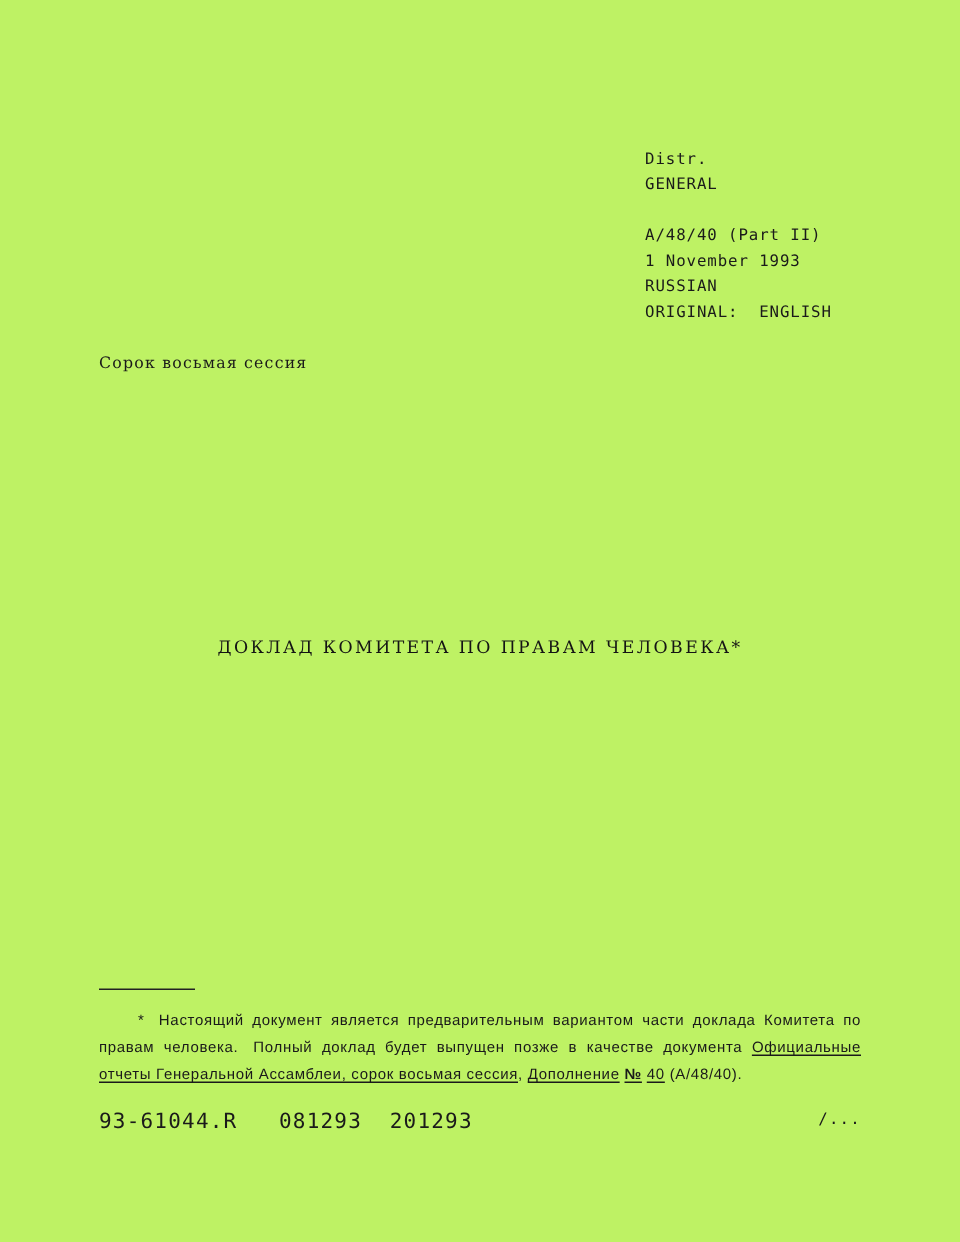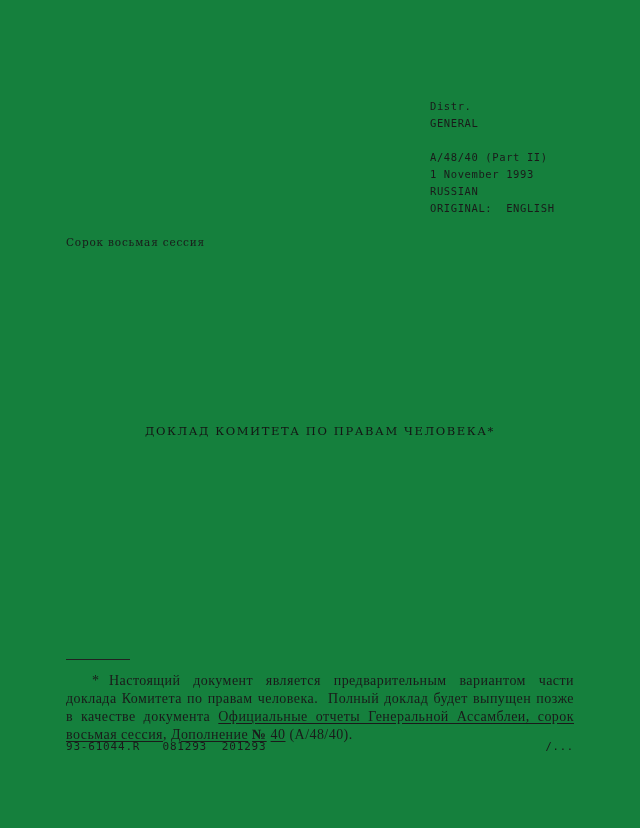--- a/index.html
+++ b/index.html
@@ -13,21 +13,21 @@
     position: relative;
     font-family: "DejaVu Sans Mono", monospace;
     color: #111111;
     overflow: hidden;
   }
   .page {
     position: absolute;
     left: 0; top: 0;
     width: 640px;
     height: 828px;
-    background: #15803d;
+    background: #bef264;
   }
 
   
   .distr-block {
     position: absolute;
     left: 430px;
     top: 98px;
     font-family: "DejaVu Sans Mono", monospace;
     font-size: 10.5px;
     line-height: 17px;
@@ -76,22 +76,22 @@
     height: 0;
     border-top: 1.4px solid #222;
   }
 
   
   .footnote {
     position: absolute;
     left: 66px;
     top: 672px;
     width: 508px;
-    font-family: Liberation Serif, serif;
-    font-size: 14px;
+    font-family: Liberation Sans, sans-serif;
+    font-size: 10px;
     line-height: 18px;
     letter-spacing: 0.45px;
     color: #1a1a1a;
     text-align: justify;
   }
   .footnote .star {
     letter-spacing: 0;
   }
   .footnote .indent {
     display: inline-block;
@@ -108,21 +108,21 @@
   .bold-sym {
     font-weight: bold;
   }
 
   
   .jobnum {
     position: absolute;
     left: 66px;
     top: 740px;
     font-family: "DejaVu Sans Mono", monospace;
-    font-size: 11px;
+    font-size: 14px;
     letter-spacing: 0.8px;
     color: #1a1a1a;
     white-space: pre;
   }
   .pagemark {
     position: absolute;
     right: 66px;
     top: 740px;
     font-family: "DejaVu Sans Mono", monospace;
     font-size: 10.5px;

